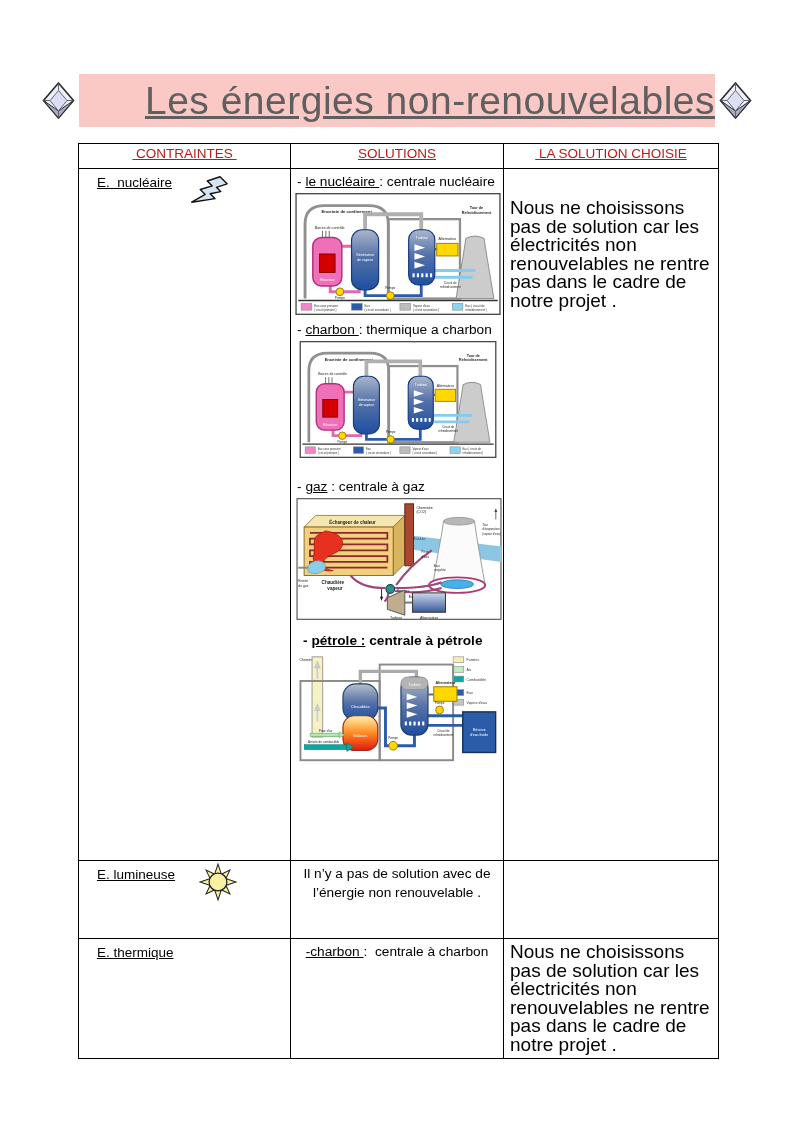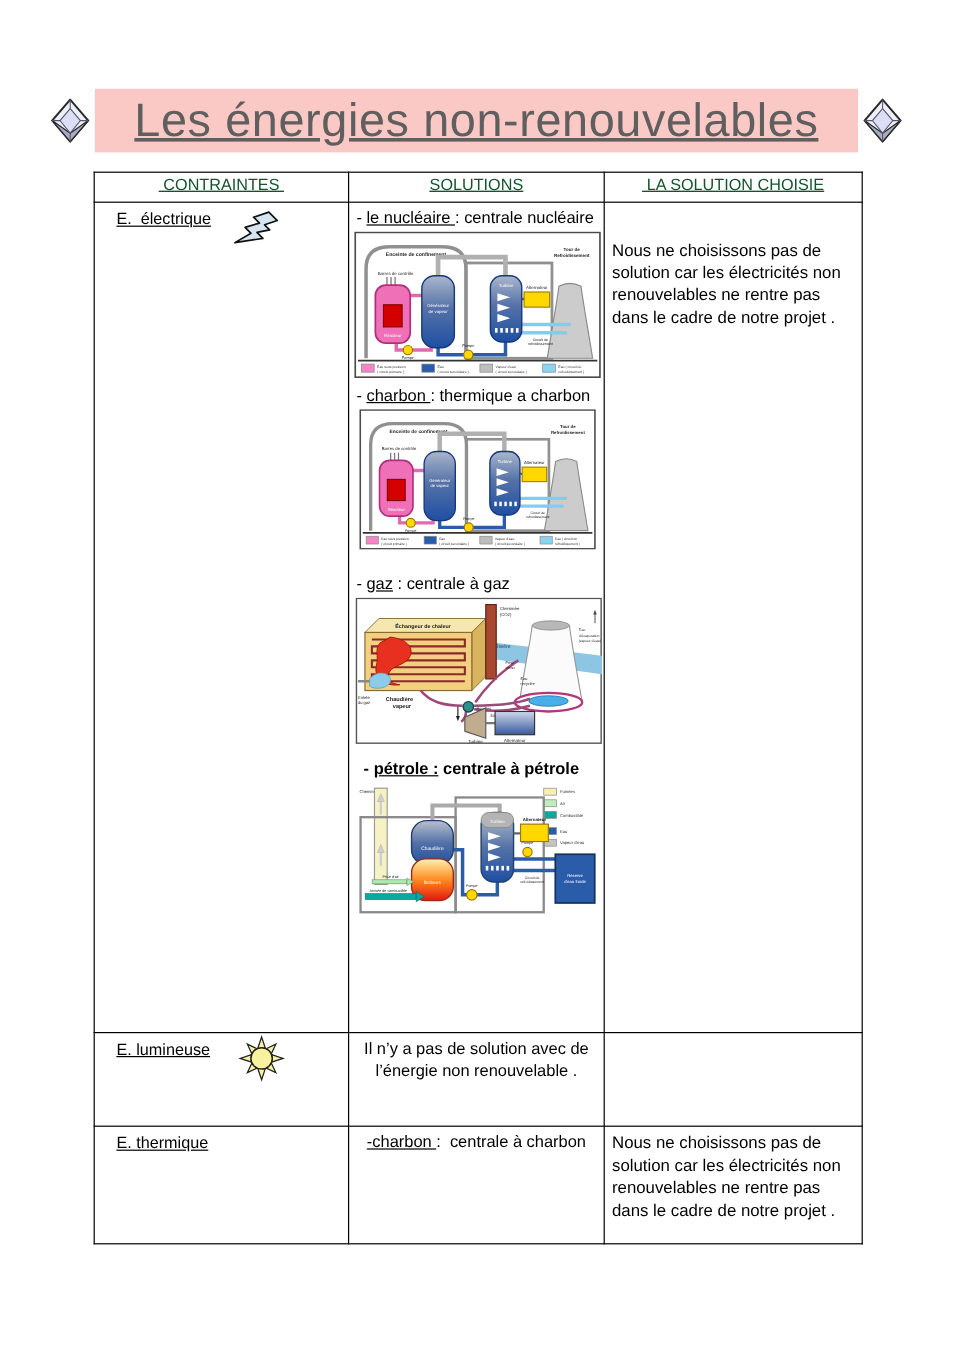--- a/index.html
+++ b/index.html
@@ -12,21 +12,21 @@
     position:relative;
   }
   .title-row {
     position:absolute; top:74px; left:42px; width:710px;
     display:flex; align-items:center;
   }
   .title-box {
     flex:1; margin:0 4px;
     background:#fbc9c5;
     height:53px;
-    display:flex; align-items:center; justify-content:center;
+    display:flex; align-items:center; justify-content:flex-end;
   }
   .title-text {
     font-size:39px; color:#5f5f5f;
     text-decoration:underline;
     white-space:pre;
     letter-spacing:0.5px;
   }
   table.energy {
     position:absolute; top:143px; left:78px;
     width:640px;
@@ -35,24 +35,23 @@
   }
   table.energy th, table.energy td {
     border:1.6px solid #000;
     vertical-align:top;
     padding:2px 4px;
   }
   th.h {
     height:25px;
     font-weight:normal;
     font-size:13.5px;
-    color:#14532d;
+    color:#b91c1c;
     text-align:center;
     padding-top:4px;
-    text-decoration:underline;
   }
   th.h span { text-decoration:underline; white-space:pre; }
   .col1 { width:212px; }
   .col2 { width:213px; }
   .col3 { width:215px; }
   tr.r1 { height:692px; }
   tr.r2 { height:78px; }
   tr.r3 { height:98px; }
   .cellpad { padding:4px 4px; }
   .constraint-line {
@@ -65,21 +64,21 @@
   .sun-gap { margin-left:22px; margin-top:-6px; }
   p.sol {
     margin:2px 0 2px 2px;
     font-size:13.7px; line-height:18px;
   }
   p.sol.mt18 { margin-top:20px; }
   p.sol.mt10 { margin-top:12px;font-weight:bold; }
   p.sol.ind { margin-left:8px; }
   .diag { margin:2px 0 6px 0; line-height:0; }
   .choice-text {
-    font-size:14px; line-height:18.5px;
+    font-size:19px; line-height:18.5px;
     margin:0; padding:2px 2px;
     white-space:pre-wrap;
   }
   .choice-pad-top { padding-top:28px; }
   td.c3r3 .choice-text { padding-top:2px; }
   .sol2 {
     font-size:13.7px; line-height:18.5px; margin:0; padding:2px 2px;text-align:center;
   }
   svg text { font-family:"Liberation Sans", sans-serif; }
 </style>
@@ -123,21 +122,21 @@
         <th class="h"><span> CONTRAINTES </span></th>
         <th class="h"><span>SOLUTIONS</span></th>
         <th class="h"><span> LA SOLUTION CHOISIE</span></th>
       </tr>
     </thead>
     <tbody>
 
       <tr class="r1">
         <td>
           <div class="constraint-line">
-            <span class="u">E.  électrique</span>
+            <span class="u">E.  nucléaire</span>
             <span class="icon-gap">
               <svg width="44" height="46" viewBox="0 0 44 46">
                 <g transform="rotate(45 22 22)">
                   <polygon points="19,2 29,2 24,12 30,12 24,21 31,21 17,40 21,25 14,25 20,14 13,14" fill="#d6e4f2" stroke="#111" stroke-width="1.4" stroke-linejoin="round"></polygon>
                 </g>
               </svg>
             </span>
           </div>
         </td>
 

